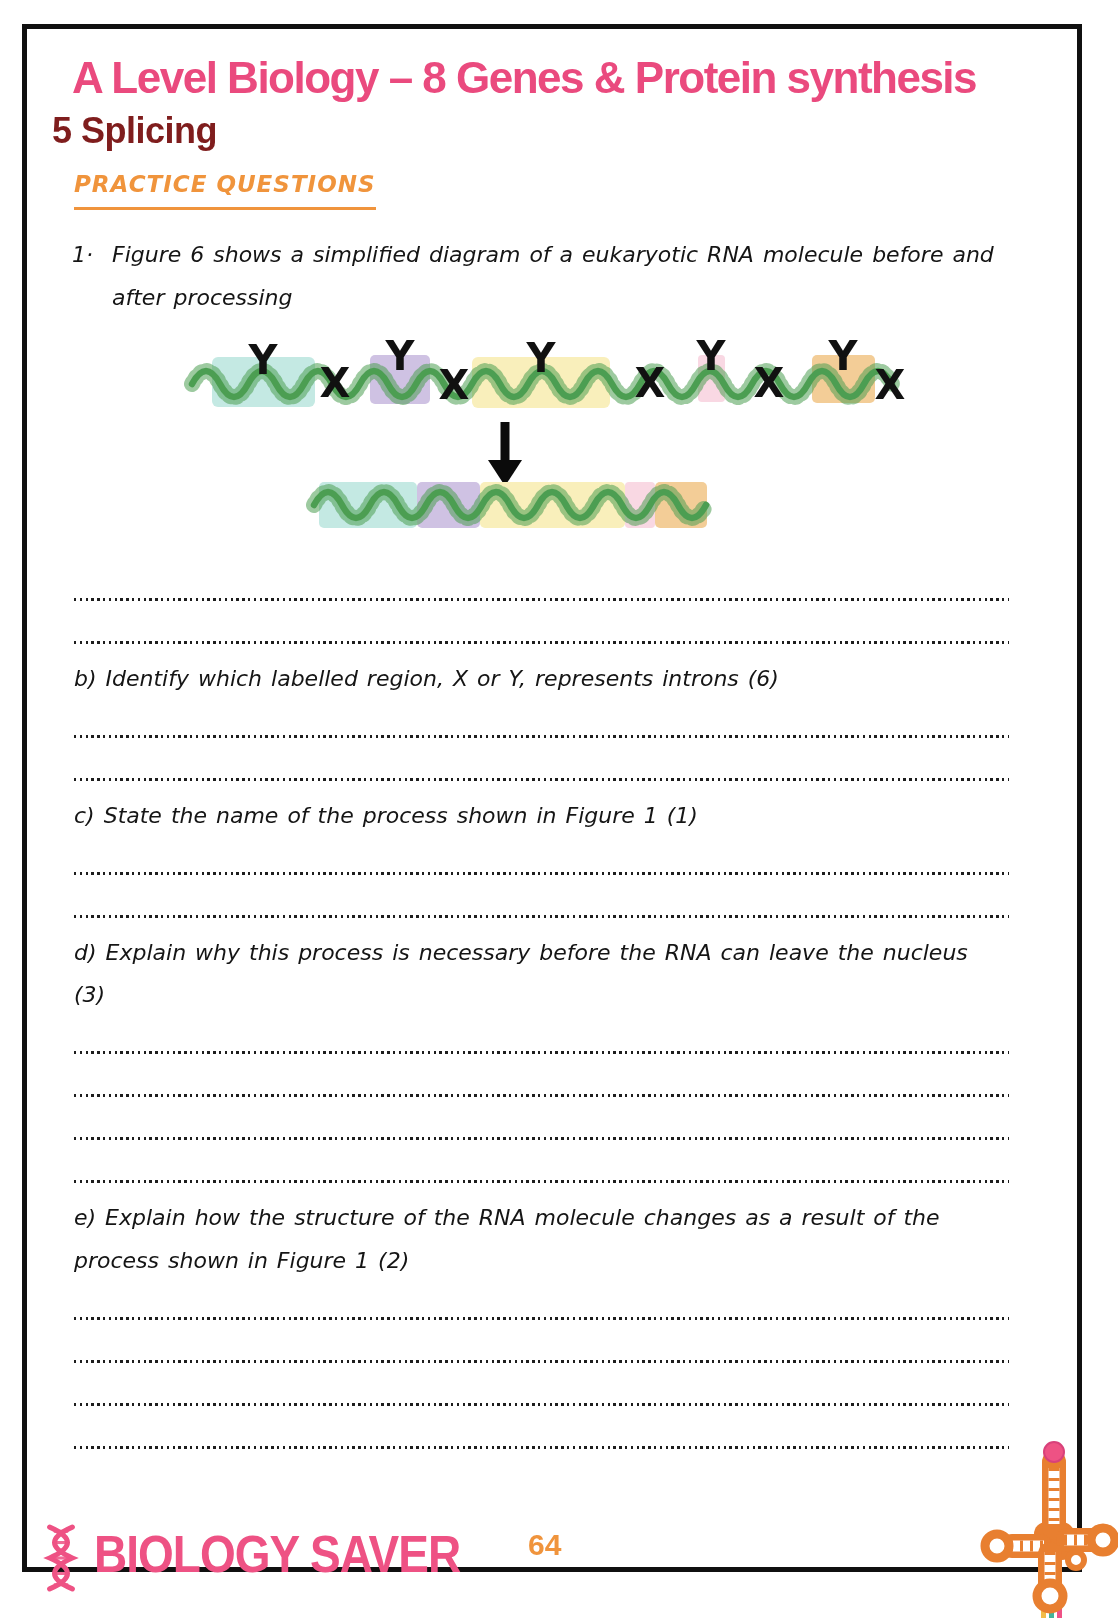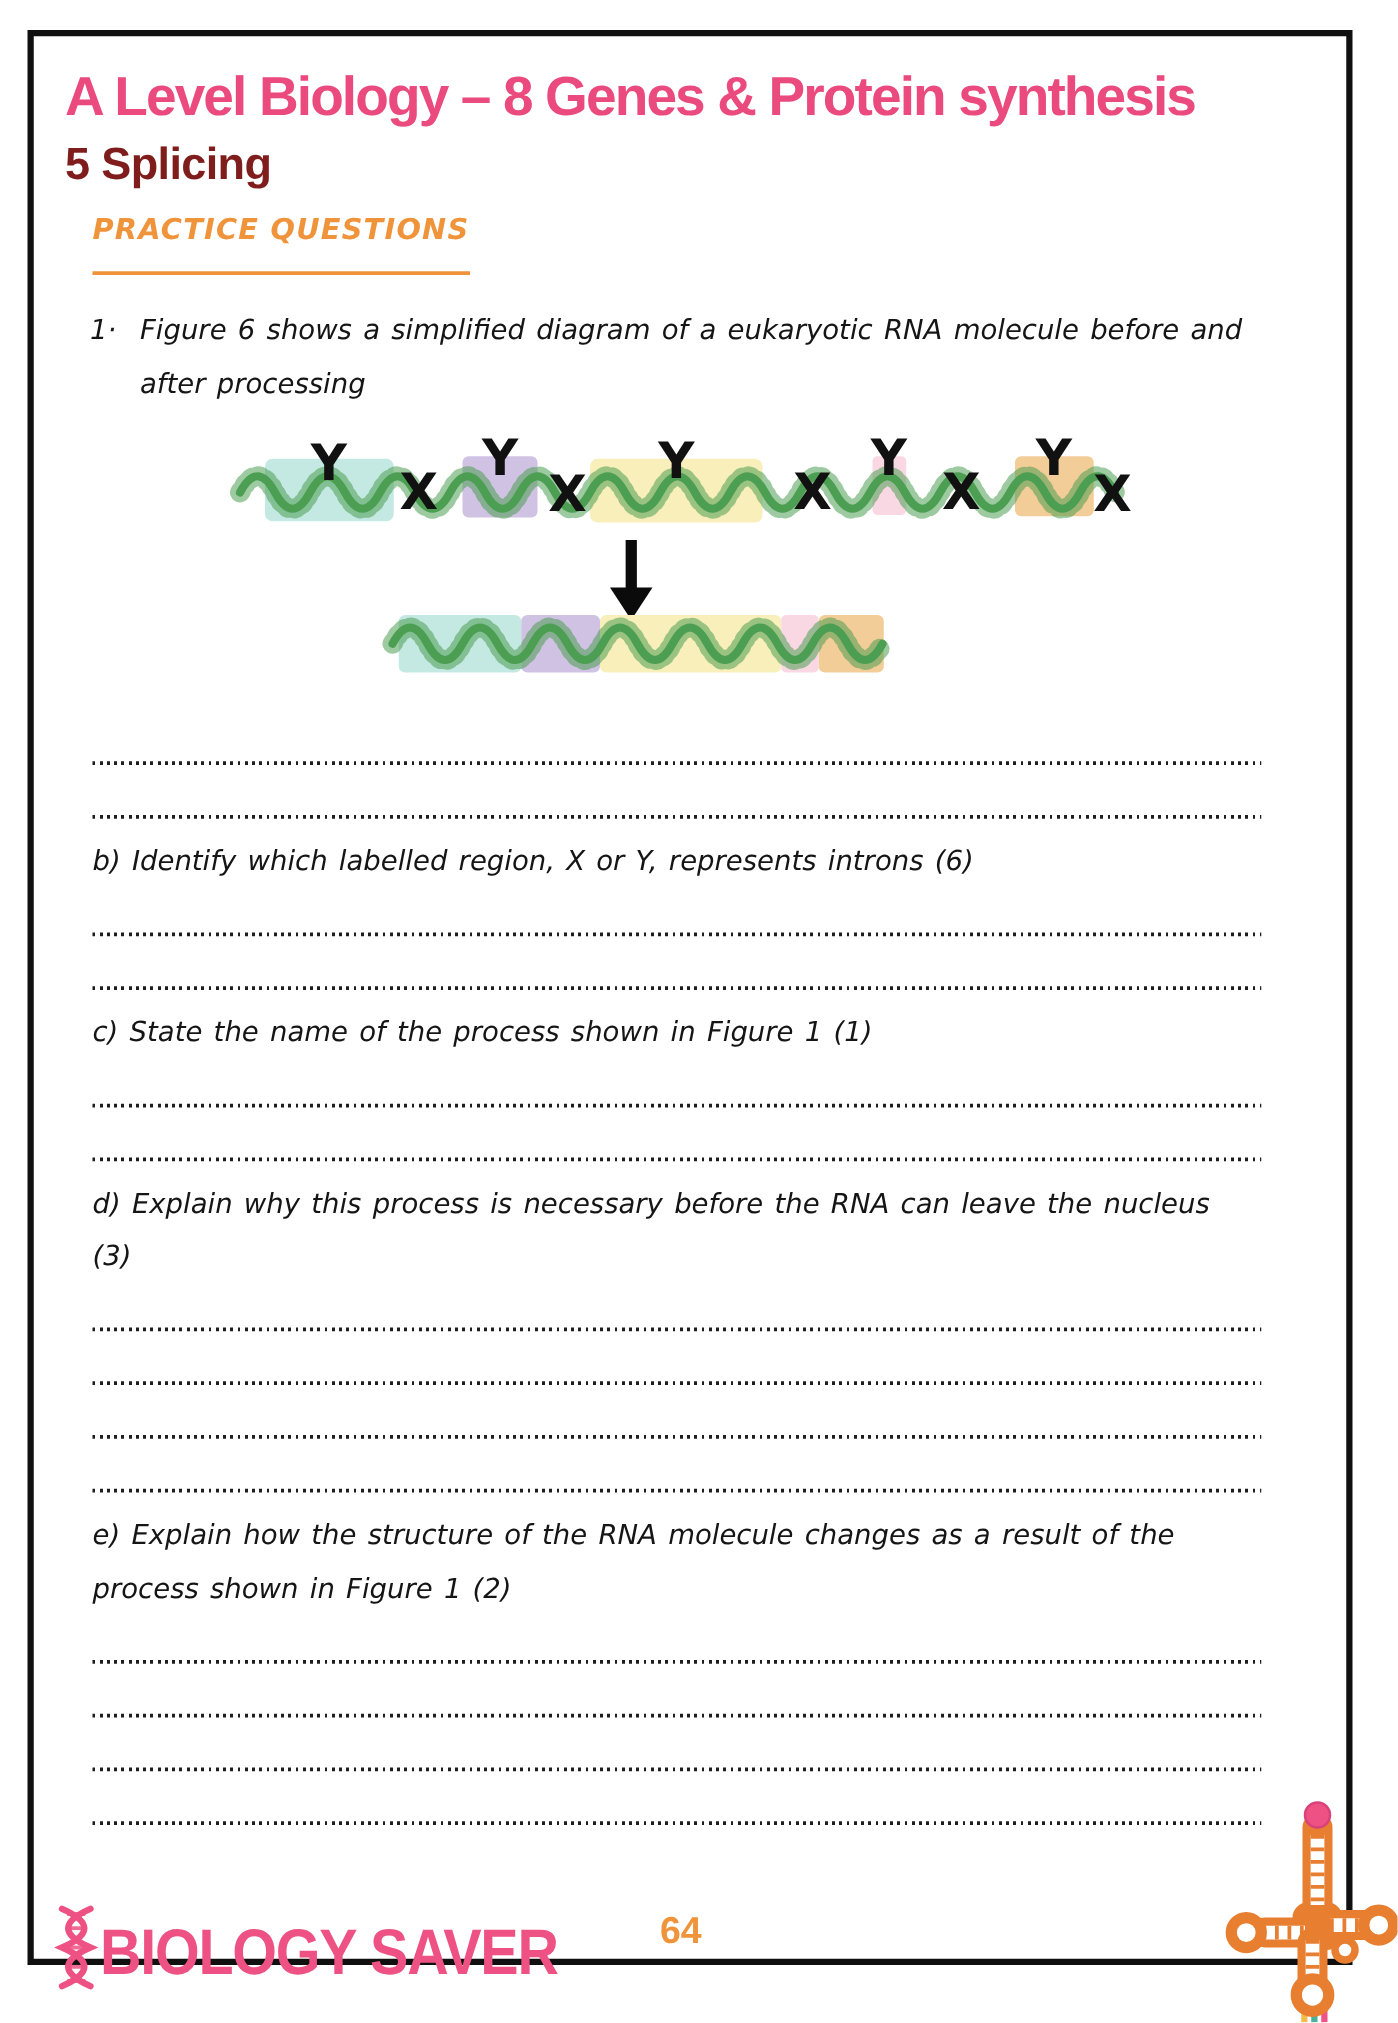--- a/index.html
+++ b/index.html
@@ -7,31 +7,31 @@
   body { position:relative; overflow:hidden; font-family:"Liberation Sans",sans-serif; }
 
   .page-frame {
     position:absolute; left:22px; top:24px; width:1060px; height:1548px;
     border:5px solid #101010; background:#fff;
   }
   .content { padding:24px 25px 0 25px; }
 
   .title {
     font-size:44px; font-weight:700; letter-spacing:-1.5px; line-height:1.15;
-    color:#ea4a7e; white-space:nowrap;
+    color:#ea4a7e; white-space:nowrap;margin-left:20px;
   }
   .subtitle {
     font-size:36px; font-weight:800; letter-spacing:-0.5px; line-height:1.15;
     color:#7f1d1d; margin-top:6px;
   }
   .section-heading {
     display:inline-block; margin:20px 0 0 22px;
     font-family:"DejaVu Sans","Liberation Sans",sans-serif;
     font-style:italic; font-weight:700; font-size:23px; letter-spacing:1px;
-    color:#f0943c; border-bottom:3px solid #f0943c; padding-bottom:20px;
+    color:#f0943c; border-bottom:3px solid #f0943c; padding-bottom:10px;
   }
 
   .hand {
     font-family:"DejaVu Sans","Liberation Sans",sans-serif;
     font-style:italic; color:#151515; font-size:22px; line-height:1.95;
     word-spacing:2px;
   }
   .intro { display:flex; margin:24px 0 0 20px; max-width:940px; }
   .intro-number { flex:0 0 40px; }
   .intro-text { max-width:905px; }
@@ -42,21 +42,21 @@
   .question { margin-top:14px; }
   .q-text { max-width:905px; }
   .answer-line {
     width:935px; height:3px; margin-top:40px;
     background-image:repeating-linear-gradient(to right,#1d1d1d 0 2.3px,transparent 2.3px 5.8px);
   }
   .q-text + .answer-line { margin-top:34px; }
 
   .brand {
     position:absolute; left:42px; top:1524px;
-    display:flex; align-items:center; gap:0;
+    display:flex; gap:14px;
   }
   .brand-text {
     font-size:46px; font-weight:800; letter-spacing:-1px; color:#ee5284;
     transform:scaleY(1.12); transform-origin:top left; white-space:nowrap;
   }
   .page-number {
     position:absolute; left:528px; top:1528px;
     font-size:30px; font-weight:700; color:#f0943c;
   }
   .trna { position:absolute; left:960px; top:1396px; }

